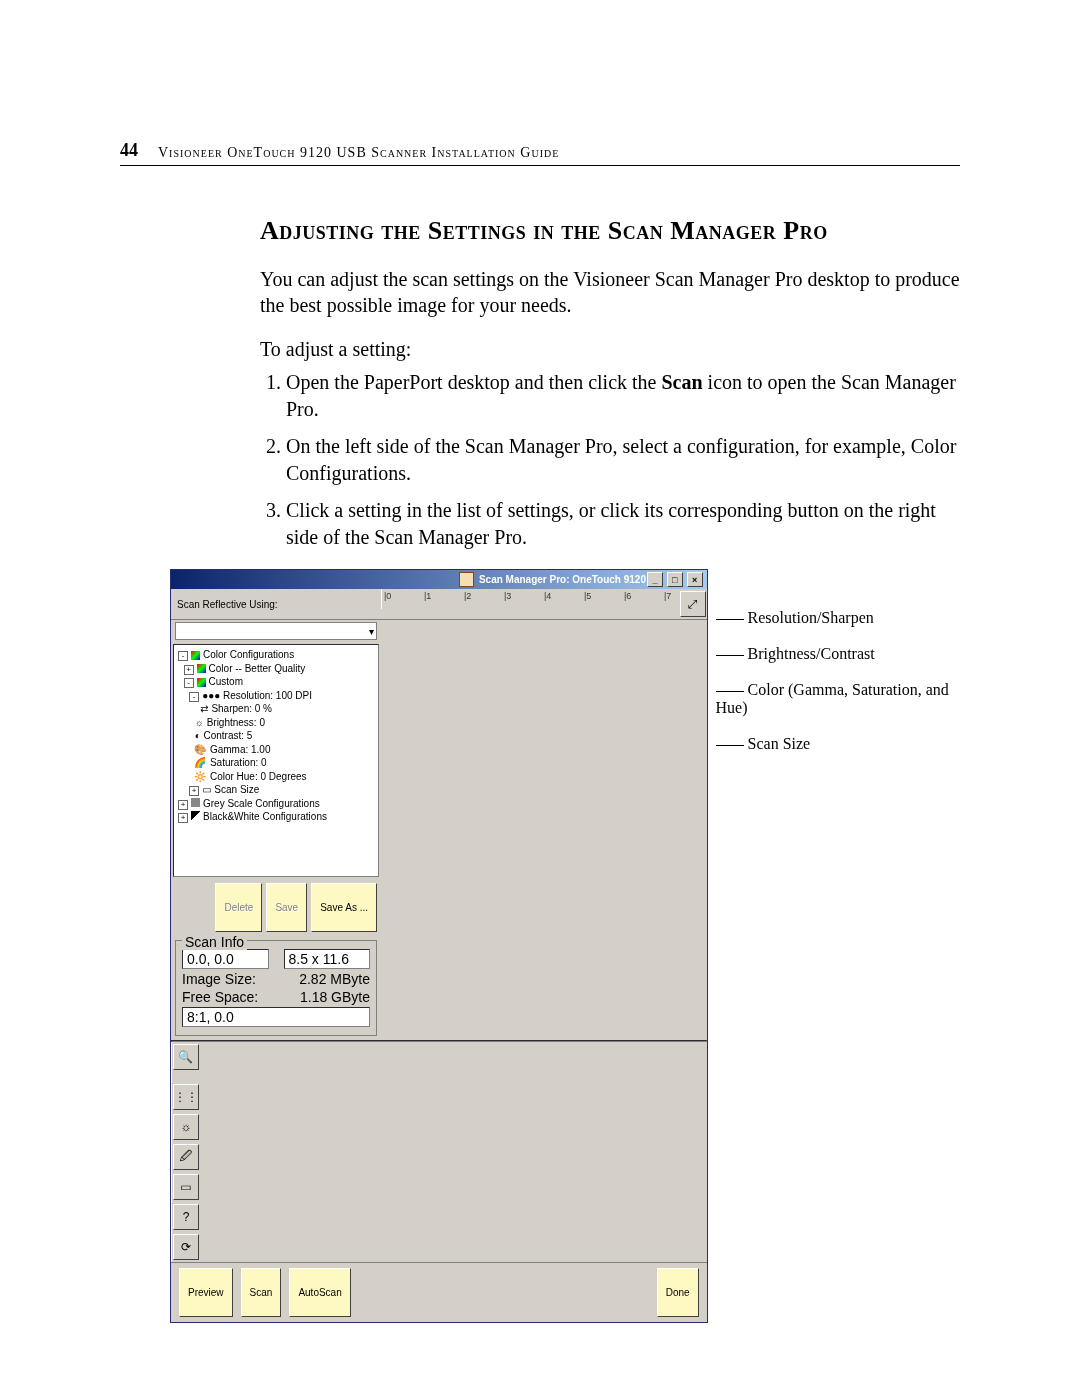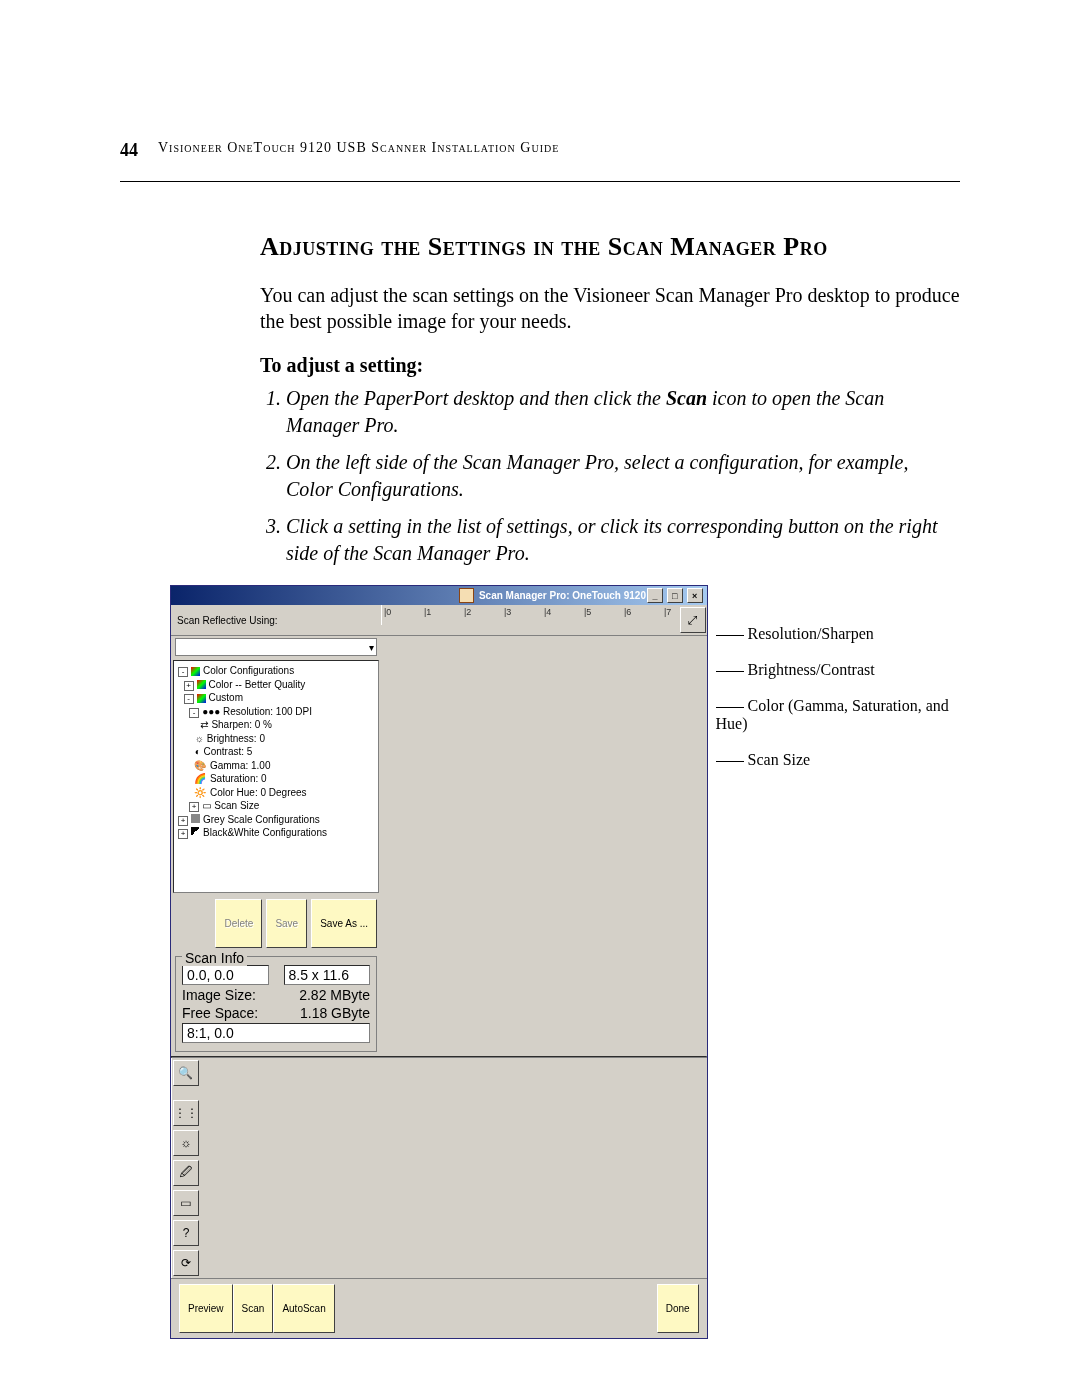--- a/index.html
+++ b/index.html
@@ -10,24 +10,24 @@
     color: #000;
     width: 1080px;
     height: 1397px;
     position: relative;
   }
   .page {
     padding: 140px 120px 60px 120px;
   }
   .header-line {
     border-bottom: 1px solid #000;
-    padding-bottom: 20px;
+    padding-bottom: 4px;
     margin-bottom: 50px;
     display: flex;
-    align-items: flex-start;
+    align-items: flex-end;
   }
   .page-num {
     font-weight: bold;
     font-size: 18px;
     margin-right: 20px;
   }
   .header-title {
     font-size: 14px;
     letter-spacing: 1px;
     font-variant: small-caps;
@@ -40,32 +40,32 @@
     margin-bottom: 20px;
     margin-left: 140px;
   }
   .body-text {
     font-size: 20px;
     line-height: 1.3;
     margin-left: 140px;
     margin-bottom: 20px;
   }
   .subhead {
-    font-weight: bold;
+    font-weight: normal;
     font-size: 20px;
     margin-left: 140px;
     margin-bottom: 8px;
   }
   ol {
     margin: 0 0 18px 140px;
     padding-left: 26px;
     font-size: 20px;
     line-height: 1.35;
   }
-  ol li { margin-bottom: 10px; font-style: italic; }
+  ol li { margin-bottom: 10px; }
   .bold { font-weight: bold; }
   .screenshot-area {
     margin-left: 50px;
     display: flex;
     align-items: flex-start;
     margin-bottom: 20px;
   }
   .app-window {
     width: 590px;
     border: 1px solid #2a2a7a;
@@ -209,21 +209,21 @@
   }
   .tbtn {
     width:24px;height:24px;margin:2px auto;
     background:#d4d0c8;
     border:1px solid #fff;
     border-right-color:#404040;border-bottom-color:#404040;
     display:flex;align-items:center;justify-content:center;
     font-size:12px;
   }
   .bottom-bar { display:flex; justify-content:space-between; padding:5px 8px; border-top:1px solid #808080;}
-  .bottom-left { display:flex; }
+  .bottom-left { display:flex; gap:8px;}
   .callouts {
     margin-left: 8px;
     font-size: 16px;
     font-family: Garamond, serif;
     position:relative;
     padding-top:40px;
   }
   .callouts div { margin-bottom:18px; white-space:normal; }
   .callouts .line {
     border-top:1px solid #000;

